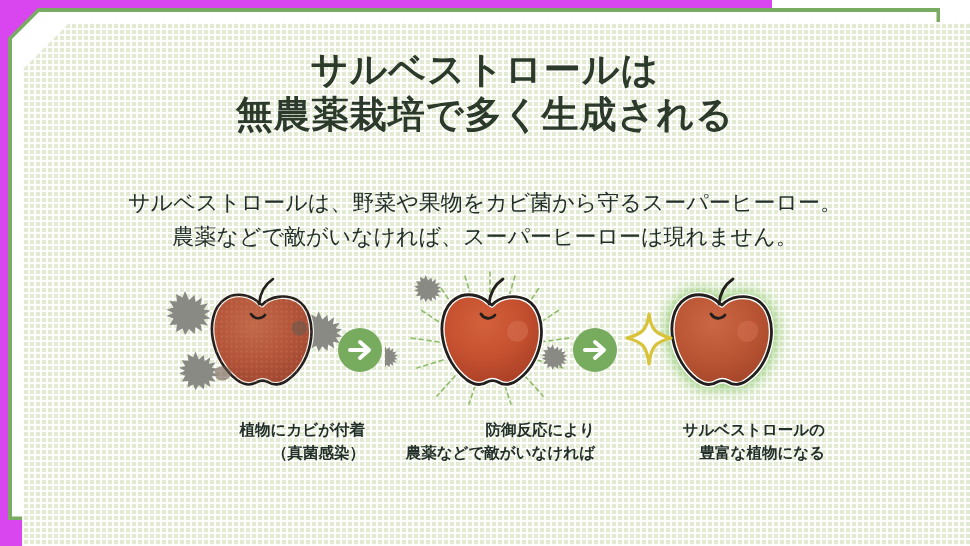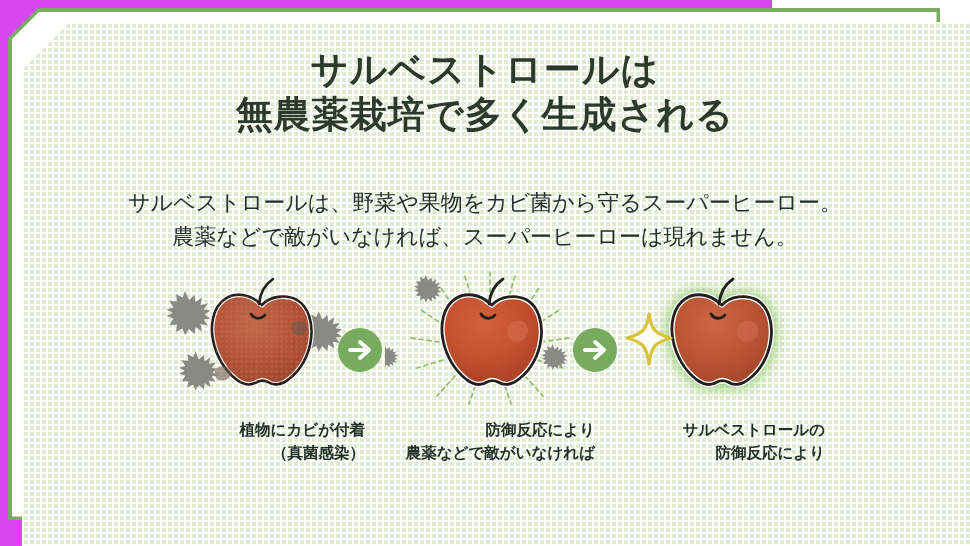--- a/index.html
+++ b/index.html
@@ -296,21 +296,21 @@
               <path d="M104 34 c1 -10 5 -19 14 -25" fill="none" stroke="#231f1c" stroke-width="2.8" stroke-linecap="round"></path>
               <path d="M96 44 c3 5 10 6 14 1" fill="none" stroke="#231f1c" stroke-width="2.8" stroke-linecap="round"></path>
             </g>
 
             <g transform="translate(12,44)">
               <path d="M22 0 C24 15 28 20 44 24 C28 28 24 33 22 50 C20 33 16 28 0 24 C16 20 20 15 22 0 z" fill="#ffffff" stroke="#d8c33a" stroke-width="3.2" stroke-linejoin="round"></path>
             </g>
           </svg>
         </div>
         <div class="caption">サルベストロールの
-防御反応により</div>
+豊富な植物になる</div>
       </div>
 
       <div class="arrow arrow-1">
         <svg width="44" height="44" viewBox="0 0 44 44">
           <path d="M12 22 L28 22 M22 14 L31 22 L22 30" fill="none" stroke="#ffffff" stroke-width="4" stroke-linecap="round" stroke-linejoin="round"></path>
         </svg>
       </div>
 
       <div class="arrow arrow-2">
         <svg width="44" height="44" viewBox="0 0 44 44">

